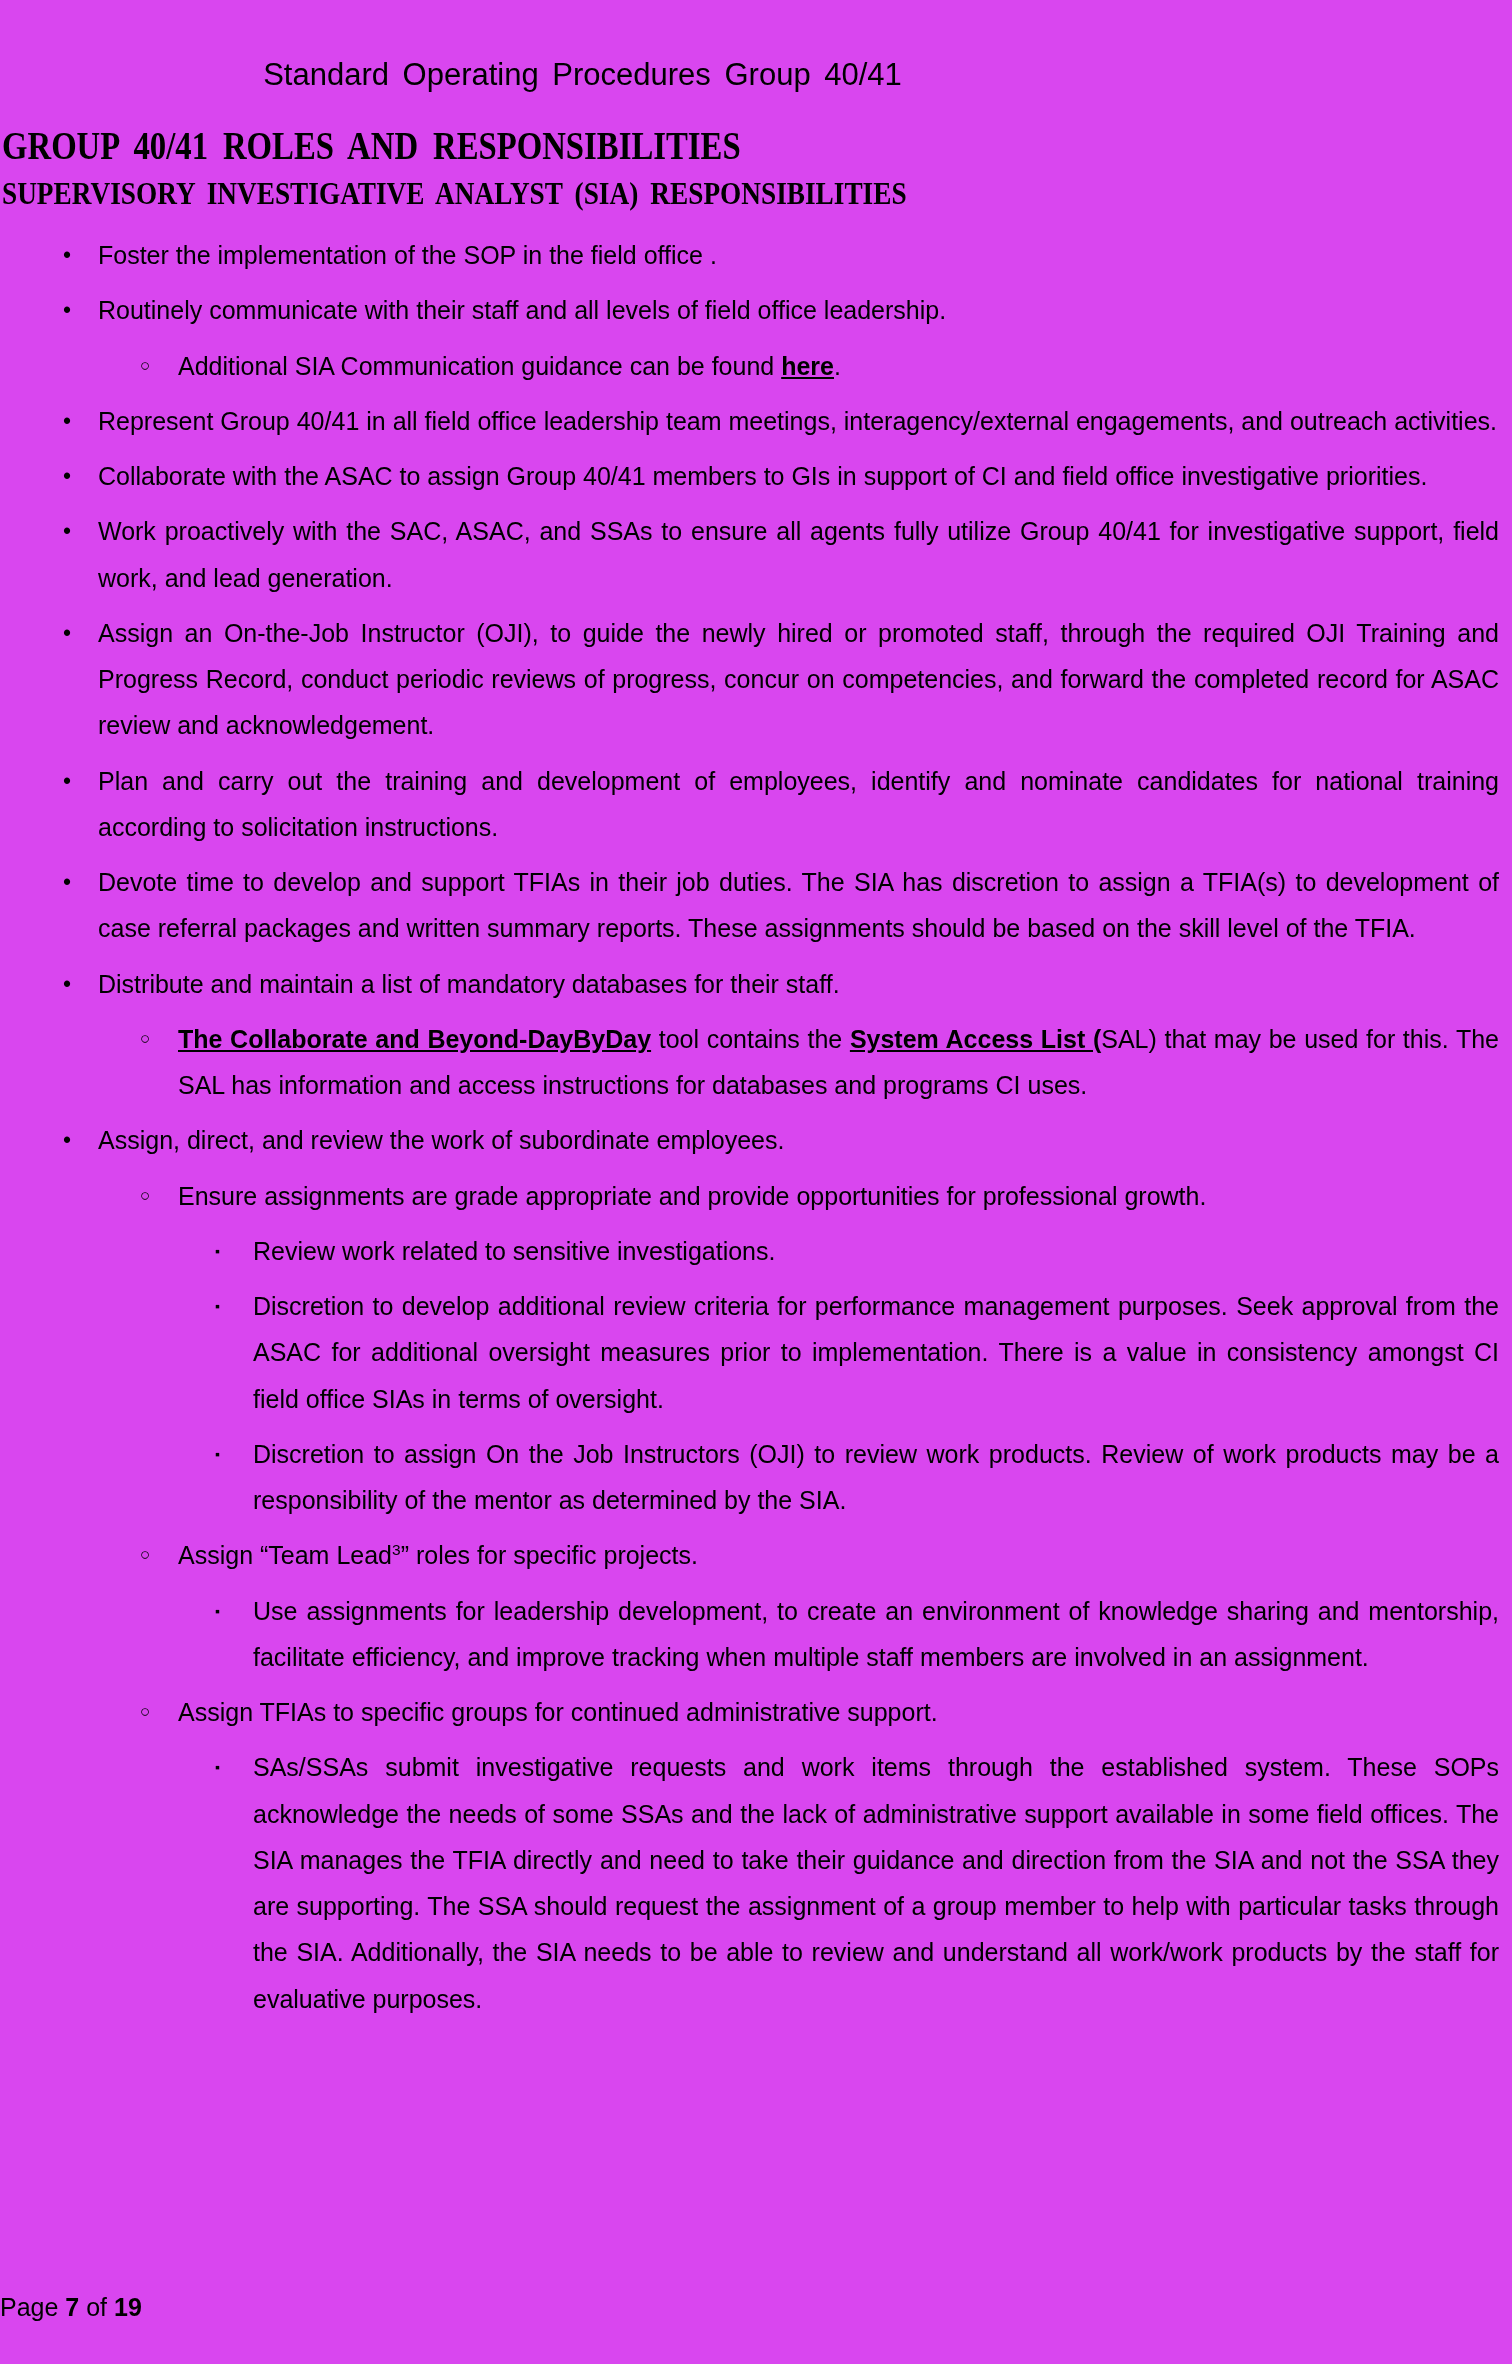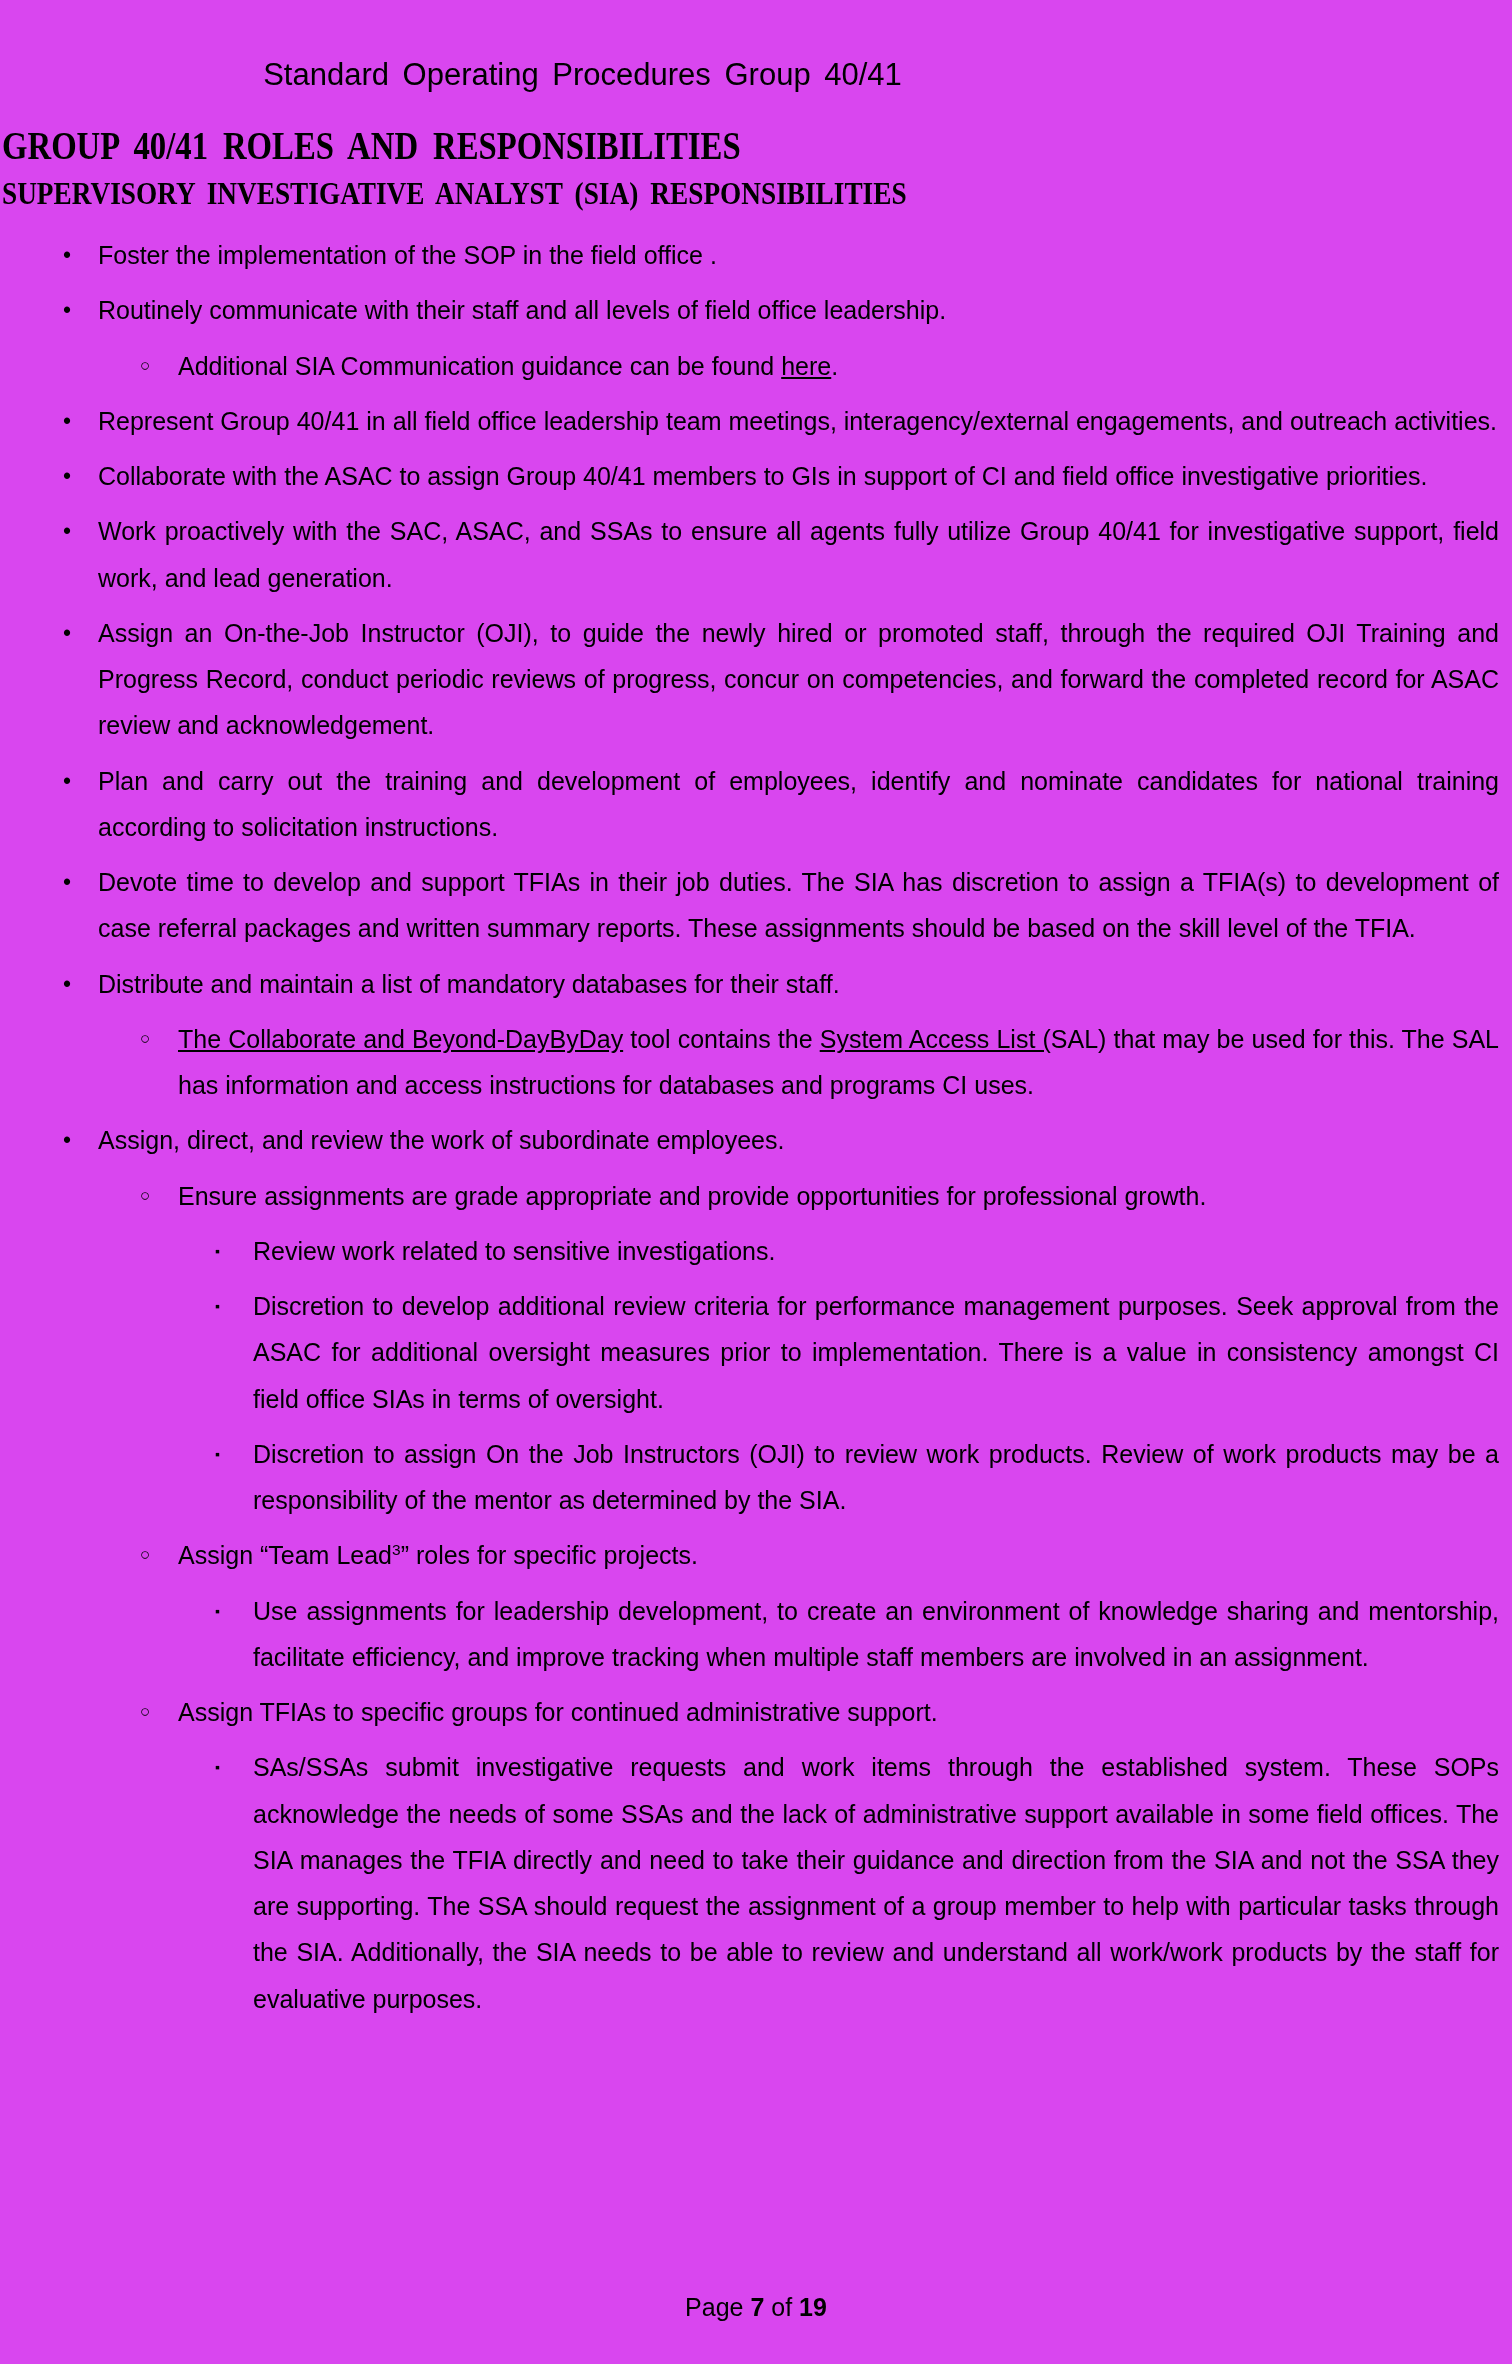--- a/index.html
+++ b/index.html
@@ -60,28 +60,29 @@
   .m3 { width: 38px; font-size: 14px; line-height: 46px; }
   .text {
     flex: 1 1 auto;
     display: block;
     text-align: justify;
   }
   .link {
     text-decoration: underline;
     color: #000;
     cursor: pointer;
+    font-weight: bold;
   }
   sup { font-size: 0.62em; line-height: 0; }
   .footer {
     position: absolute;
     left: 0;
     right: 0;
     top: 2293px;
-    text-align: center;
+    text-align: left;
     font-size: 25px;
   }
 </style>
 </head>
 <body>
 
 <div class="page">
   <div class="doc-header">Standard Operating Procedures Group 40/41</div>
   <div class="h1">GROUP 40/41 ROLES AND RESPONSIBILITIES</div>
   <div class="h2">SUPERVISORY INVESTIGATIVE ANALYST (SIA) RESPONSIBILITIES</div>

